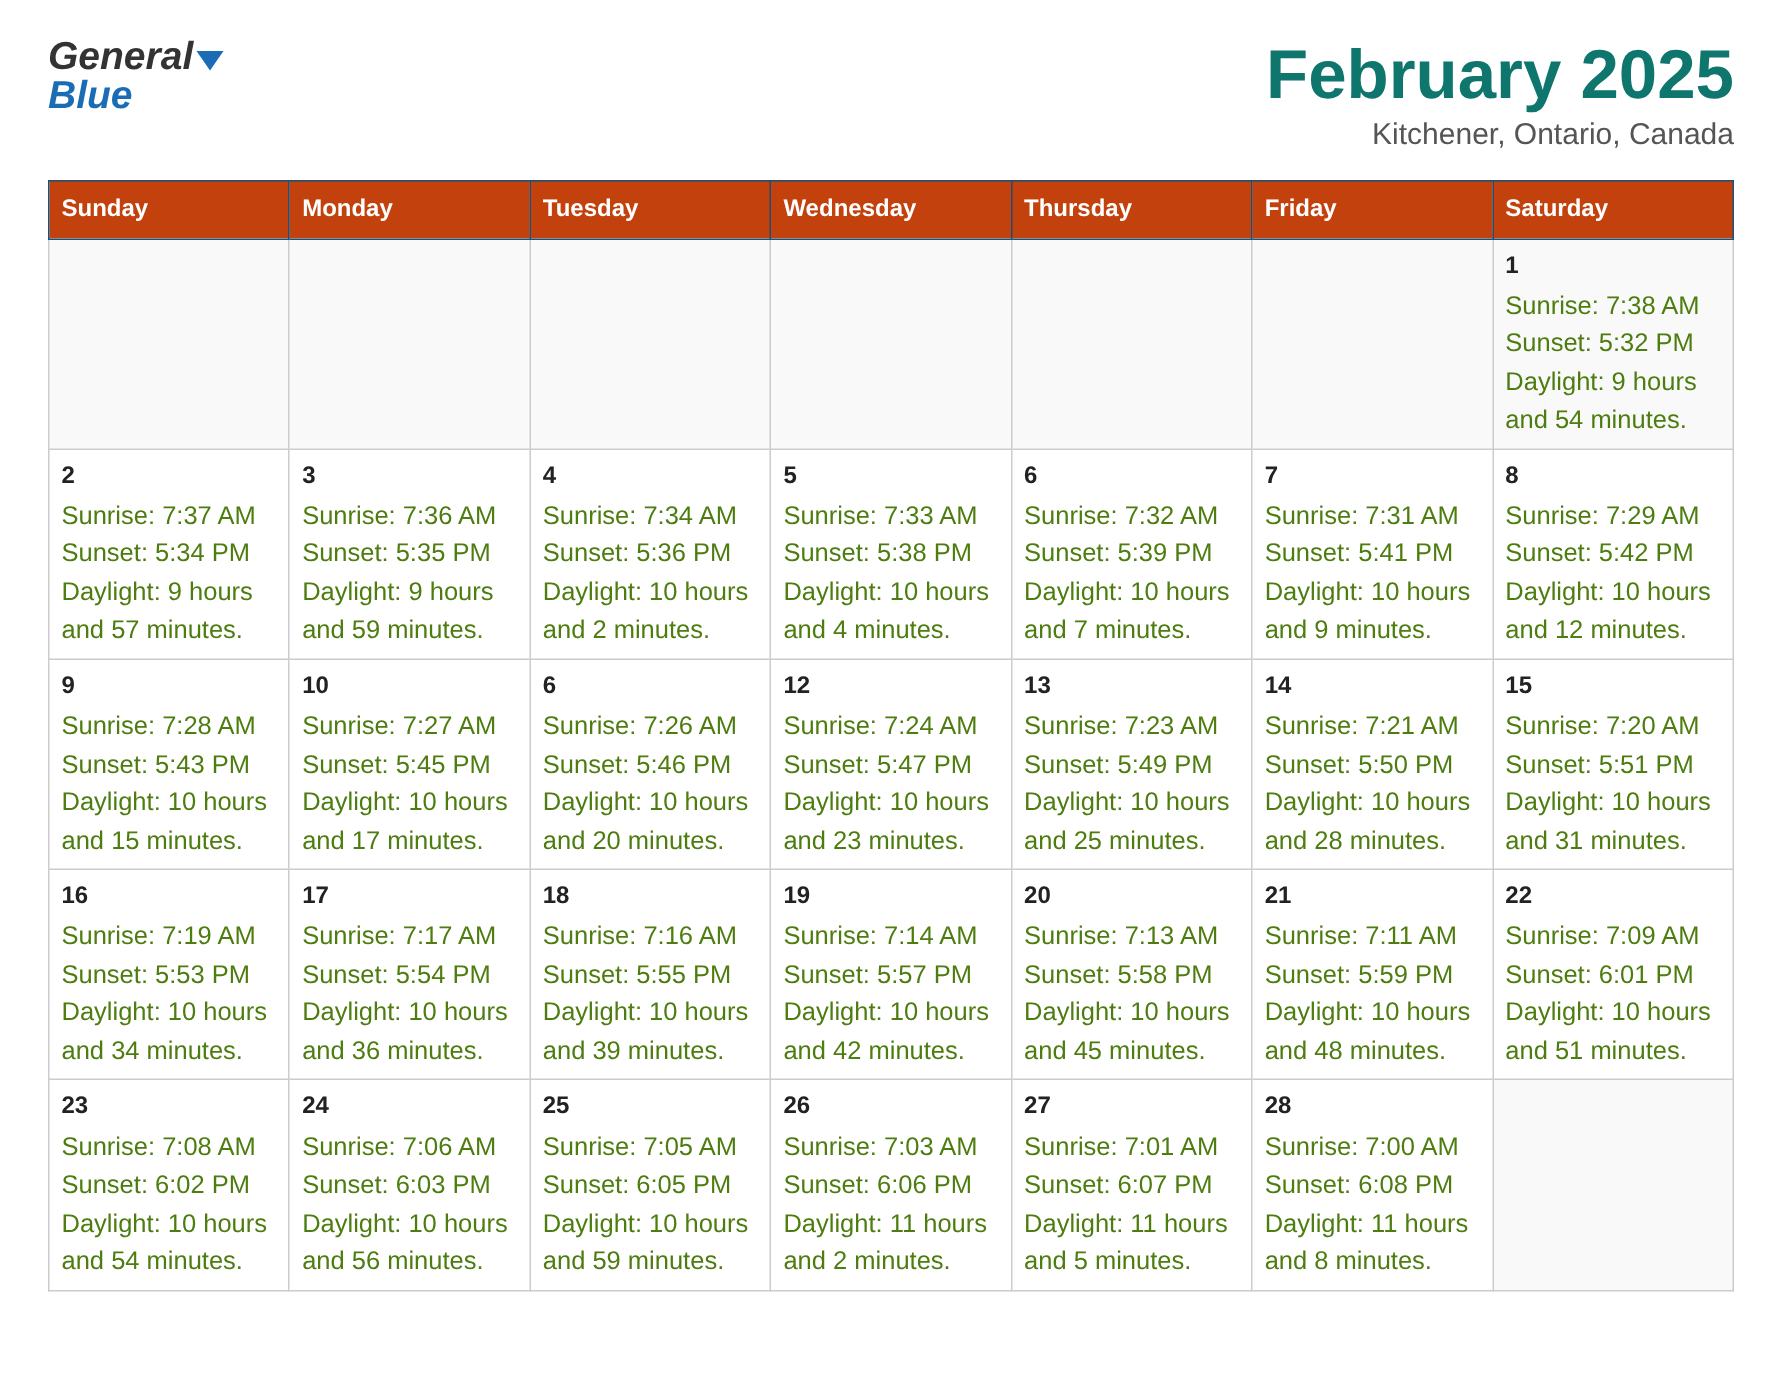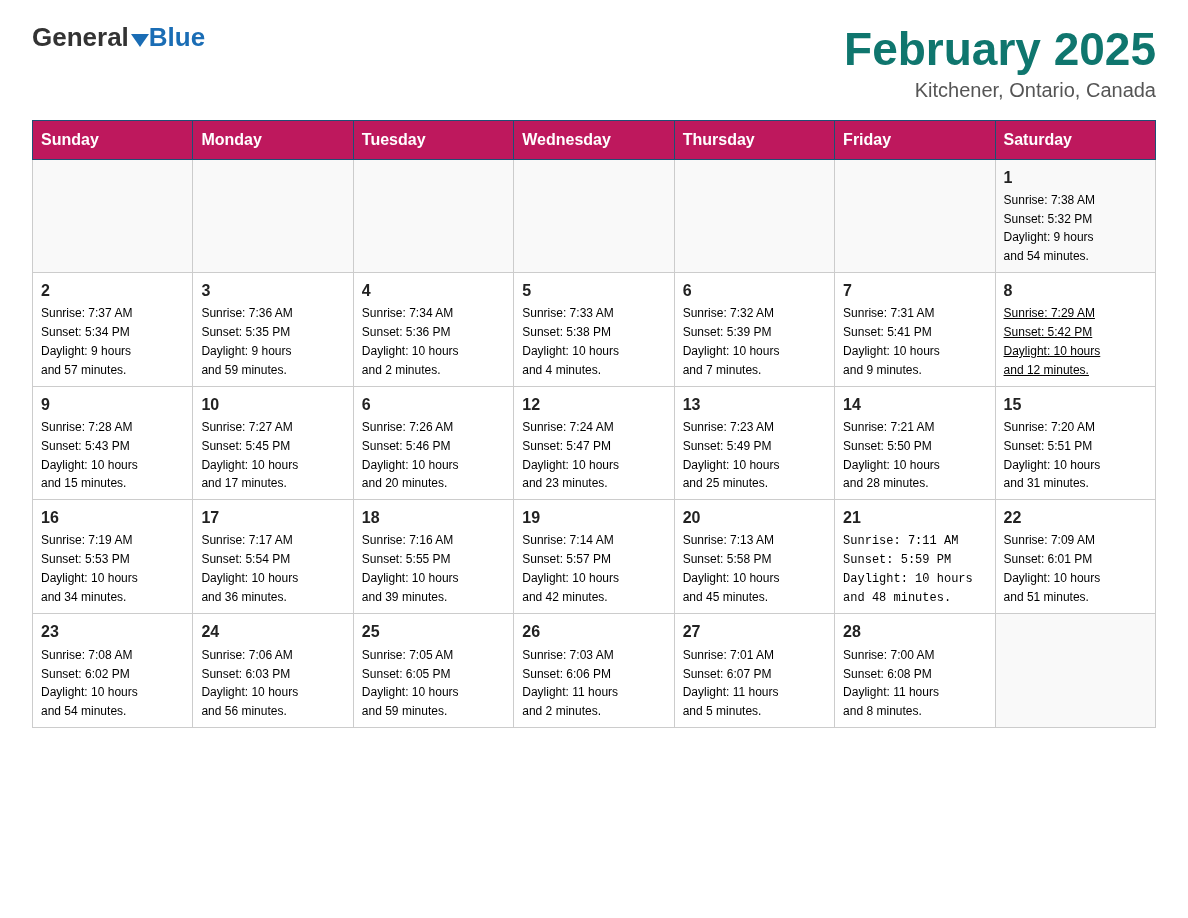--- a/index.html
+++ b/index.html
@@ -12,22 +12,23 @@
       min-height: 918px;
     }
     .header {
       display: flex;
       justify-content: space-between;
       align-items: flex-start;
       margin-bottom: 18px;
     }
     .logo {
       display: flex;
-      flex-direction: row;
+      flex-direction: column;
       align-items: flex-start;
+      font-style: italic;
     }
     .logo-text-general {
       font-size: 26px;
       font-weight: bold;
       color: #333;
       line-height: 1;
     }
     .logo-text-blue {
       font-size: 26px;
       font-weight: bold;
@@ -59,21 +60,21 @@
       font-size: 20px;
       color: #555;
       margin-top: 4px;
     }
     .calendar {
       width: 100%;
       border-collapse: collapse;
       border: 1px solid #aaa;
     }
     .calendar th {
-      background: #be185d;
+      background: #c2410c;
       color: #fff;
       font-size: 16px;
       font-weight: bold;
       padding: 10px 8px;
       text-align: left;
       border: 1px solid #1e4f75;
     }
     .calendar td {
       vertical-align: top;
       border: 1px solid #ccc;
@@ -85,22 +86,22 @@
       line-height: 1.45;
       color: #222;
     }
     .day-num {
       font-size: 16px;
       font-weight: bold;
       display: block;
       margin-bottom: 2px;
     }
     .day-info {
-      font-size: 12px;
-      color: #000000;
+      font-size: 17px;
+      color: #4d7c0f;
       line-height: 1.5;
     }
     .calendar tr:first-child td {
       background: #f9f9f9;
     }
     .empty-cell {
       background: #f9f9f9;
     }
     .logo-row {
       display: flex;
@@ -169,21 +170,21 @@
 Daylight: 10 hours
 and 4 minutes.</span></td>
         <td><span class="day-num">6</span><span class="day-info" style="white-space: pre-line;">Sunrise: 7:32 AM
 Sunset: 5:39 PM
 Daylight: 10 hours
 and 7 minutes.</span></td>
         <td><span class="day-num">7</span><span class="day-info" style="white-space: pre-line;">Sunrise: 7:31 AM
 Sunset: 5:41 PM
 Daylight: 10 hours
 and 9 minutes.</span></td>
-        <td><span class="day-num">8</span><span class="day-info" style="white-space: pre-line; text-decoration: underline;">Sunrise: 7:29 AM
+        <td><span class="day-num">8</span><span class="day-info" style="white-space: pre-line;">Sunrise: 7:29 AM
 Sunset: 5:42 PM
 Daylight: 10 hours
 and 12 minutes.</span></td>
       </tr>
       <tr>
         <td><span class="day-num">9</span><span class="day-info" style="white-space: pre-line;">Sunrise: 7:28 AM
 Sunset: 5:43 PM
 Daylight: 10 hours
 and 15 minutes.</span></td>
         <td><span class="day-num">10</span><span class="day-info" style="white-space: pre-line;">Sunrise: 7:27 AM
@@ -225,21 +226,21 @@
 Daylight: 10 hours
 and 39 minutes.</span></td>
         <td><span class="day-num">19</span><span class="day-info" style="white-space: pre-line;">Sunrise: 7:14 AM
 Sunset: 5:57 PM
 Daylight: 10 hours
 and 42 minutes.</span></td>
         <td><span class="day-num">20</span><span class="day-info" style="white-space: pre-line;">Sunrise: 7:13 AM
 Sunset: 5:58 PM
 Daylight: 10 hours
 and 45 minutes.</span></td>
-        <td><span class="day-num">21</span><span class="day-info" style="white-space: pre-line; font-family: Liberation Mono, monospace;">Sunrise: 7:11 AM
+        <td><span class="day-num">21</span><span class="day-info" style="white-space: pre-line;">Sunrise: 7:11 AM
 Sunset: 5:59 PM
 Daylight: 10 hours
 and 48 minutes.</span></td>
         <td><span class="day-num">22</span><span class="day-info" style="white-space: pre-line;">Sunrise: 7:09 AM
 Sunset: 6:01 PM
 Daylight: 10 hours
 and 51 minutes.</span></td>
       </tr>
       <tr>
         <td><span class="day-num">23</span><span class="day-info" style="white-space: pre-line;">Sunrise: 7:08 AM

